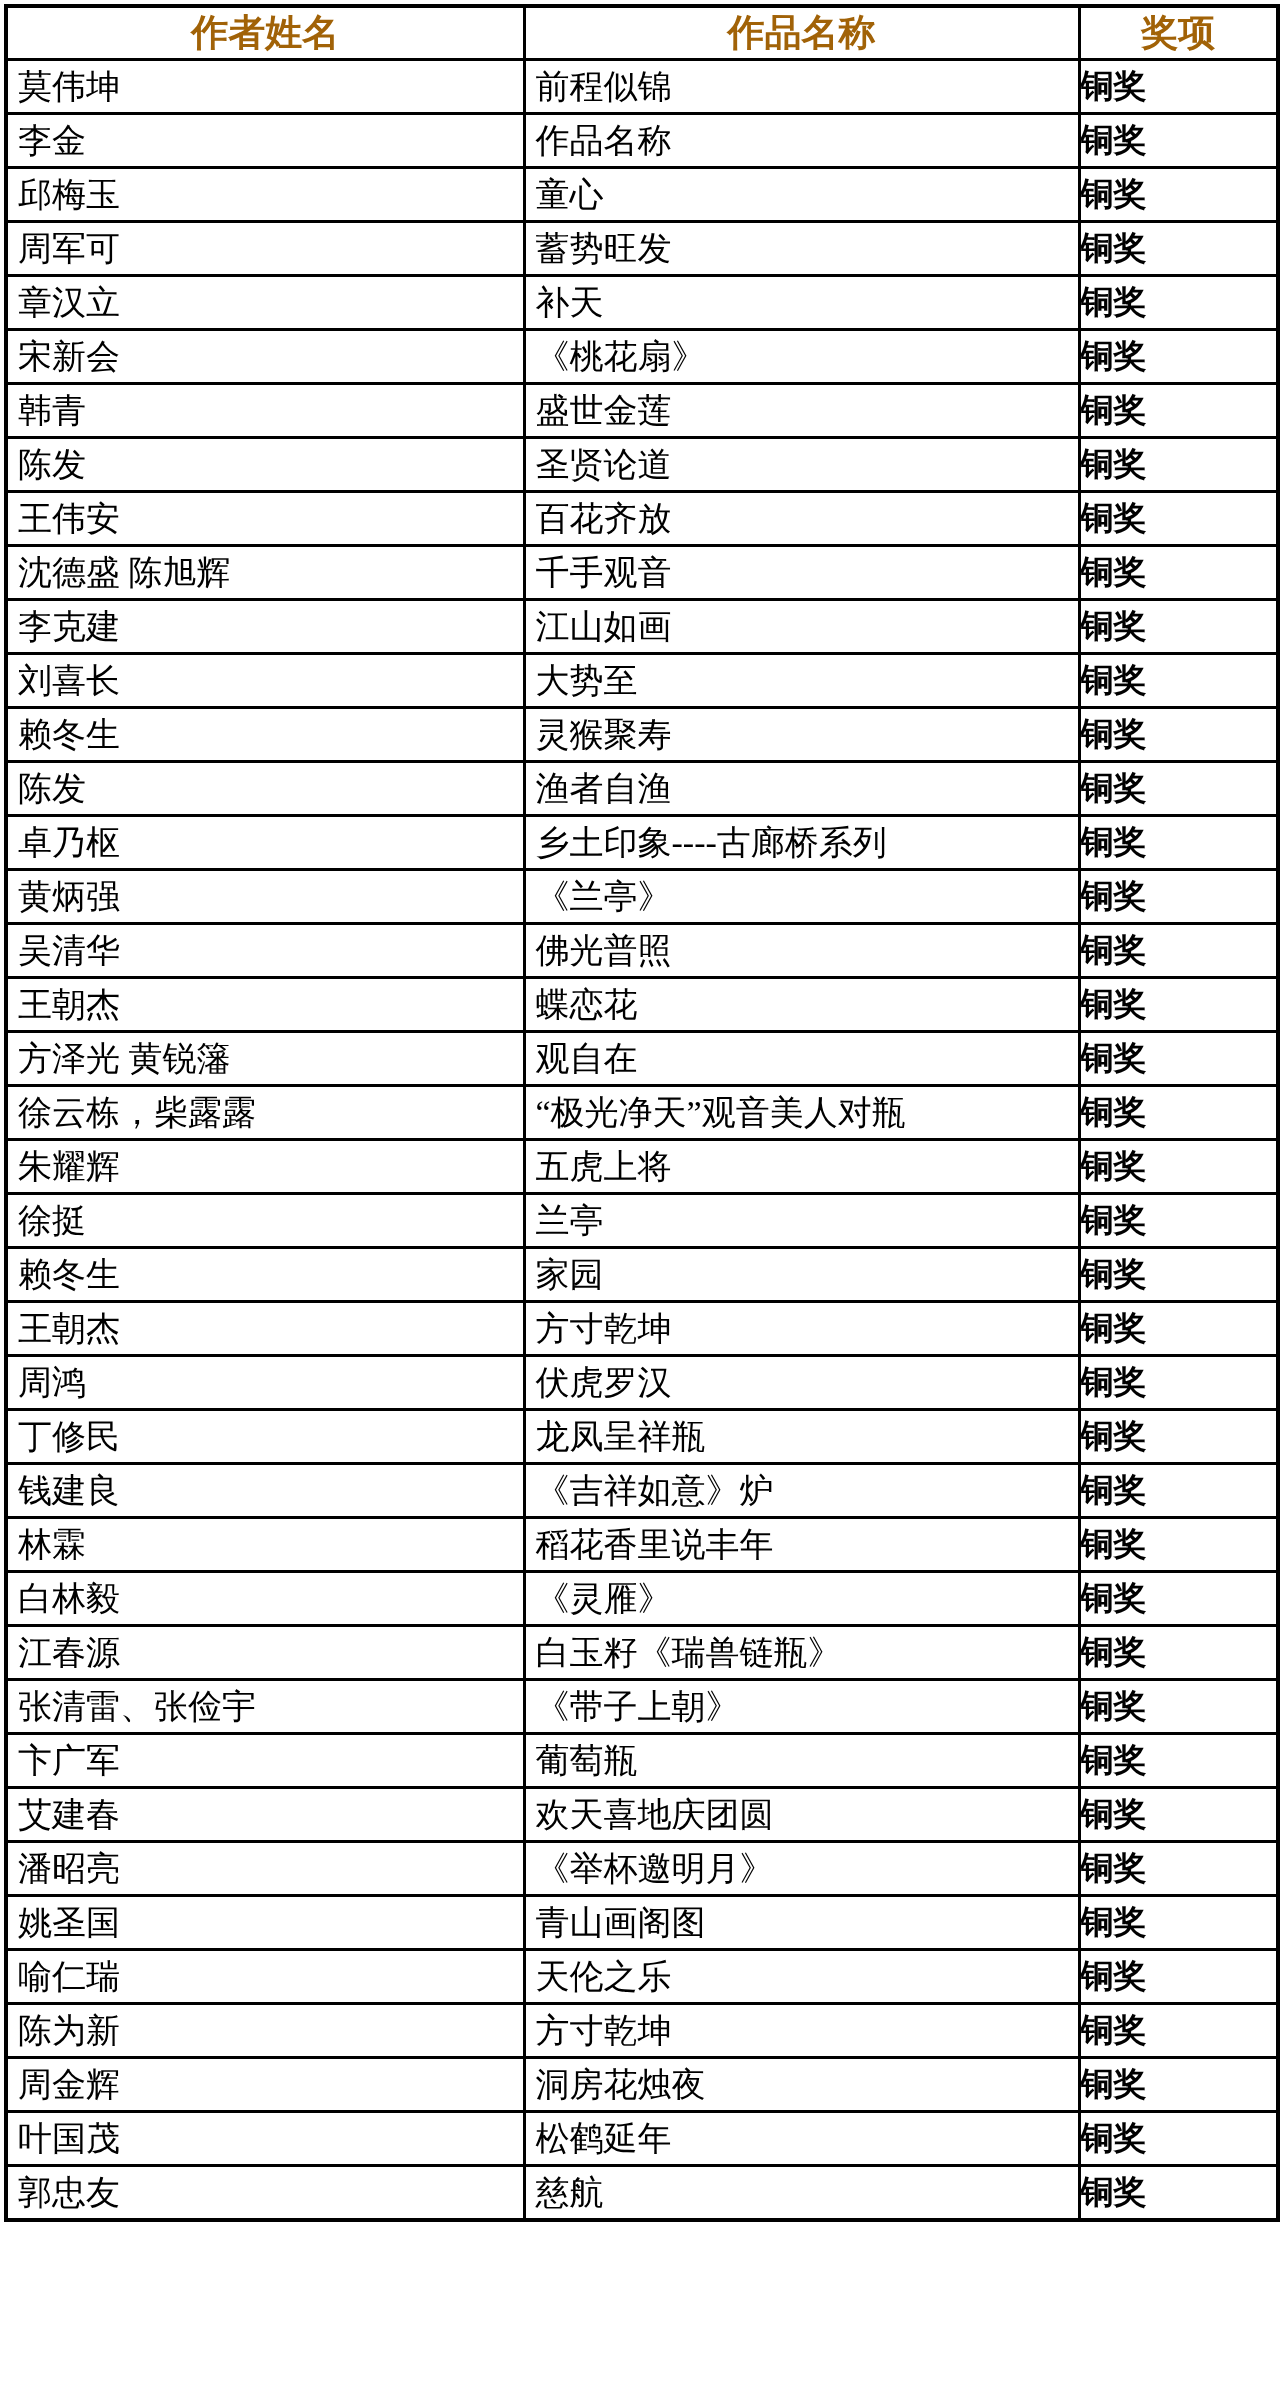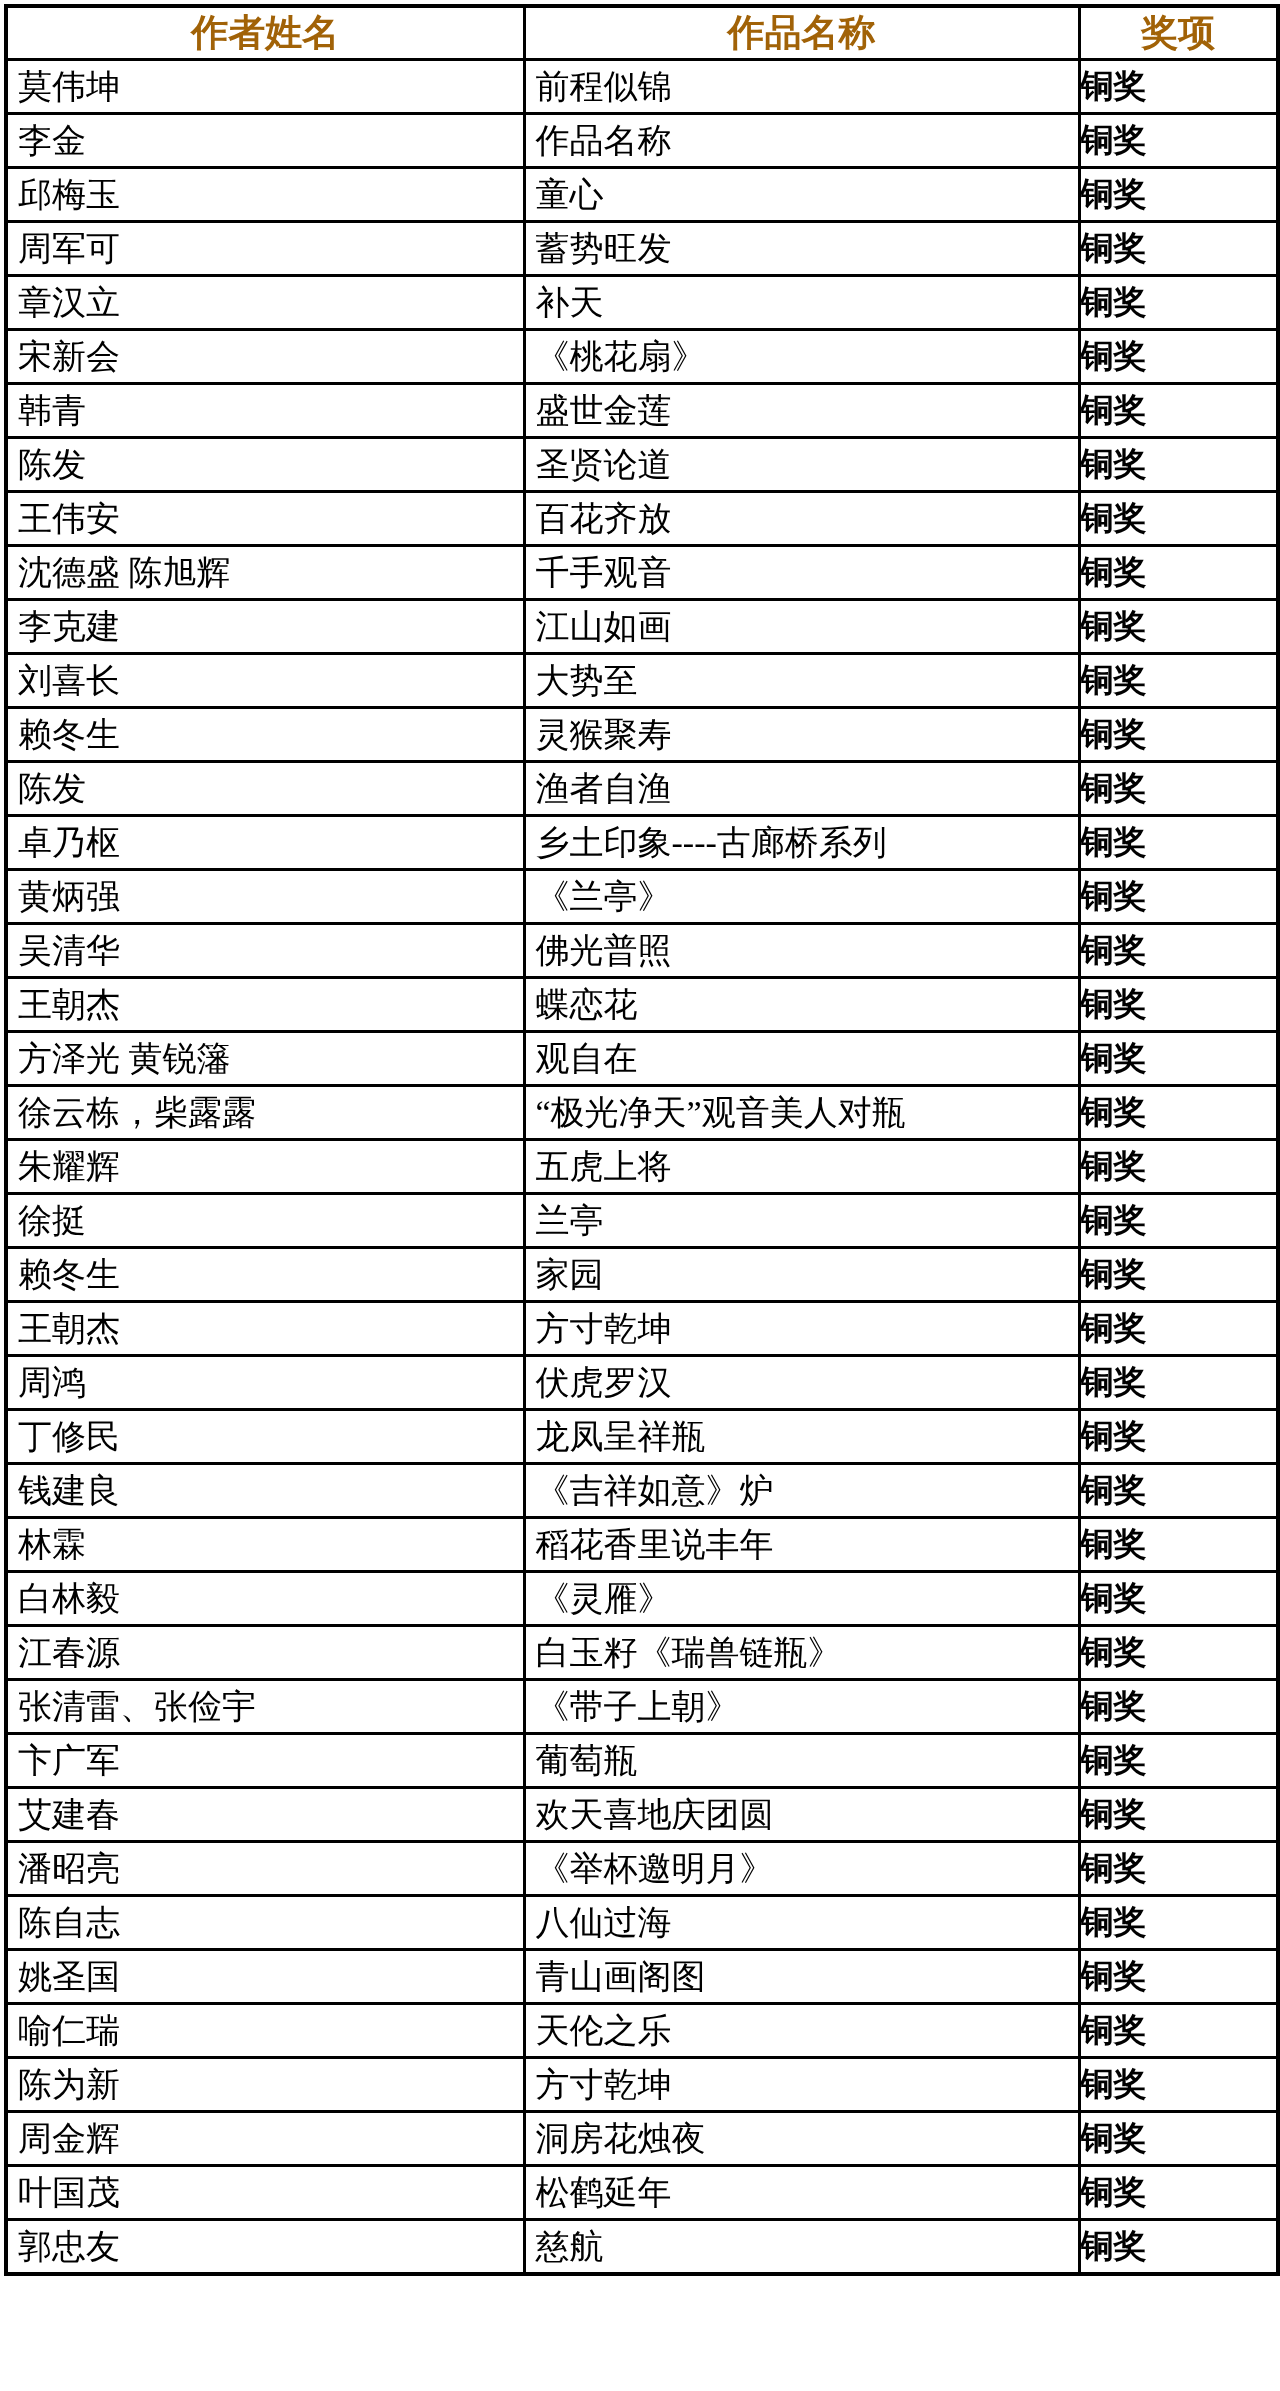--- a/index.html
+++ b/index.html
@@ -237,25 +237,20 @@
         <td class="author-cell">艾建春</td>
         <td class="work-cell">欢天喜地庆团圆</td>
         <td class="award-cell">铜奖</td>
       </tr>
       <tr>
         <td class="author-cell">潘昭亮</td>
         <td class="work-cell">《举杯邀明月》</td>
         <td class="award-cell">铜奖</td>
       </tr>
       <tr>
-        <td class="author-cell">陈自志</td>
-        <td class="work-cell">八仙过海</td>
-        <td class="award-cell">铜奖</td>
-      </tr>
-      <tr>
         <td class="author-cell">姚圣国</td>
         <td class="work-cell">青山画阁图</td>
         <td class="award-cell">铜奖</td>
       </tr>
       <tr>
         <td class="author-cell">喻仁瑞</td>
         <td class="work-cell">天伦之乐</td>
         <td class="award-cell">铜奖</td>
       </tr>
       <tr>

